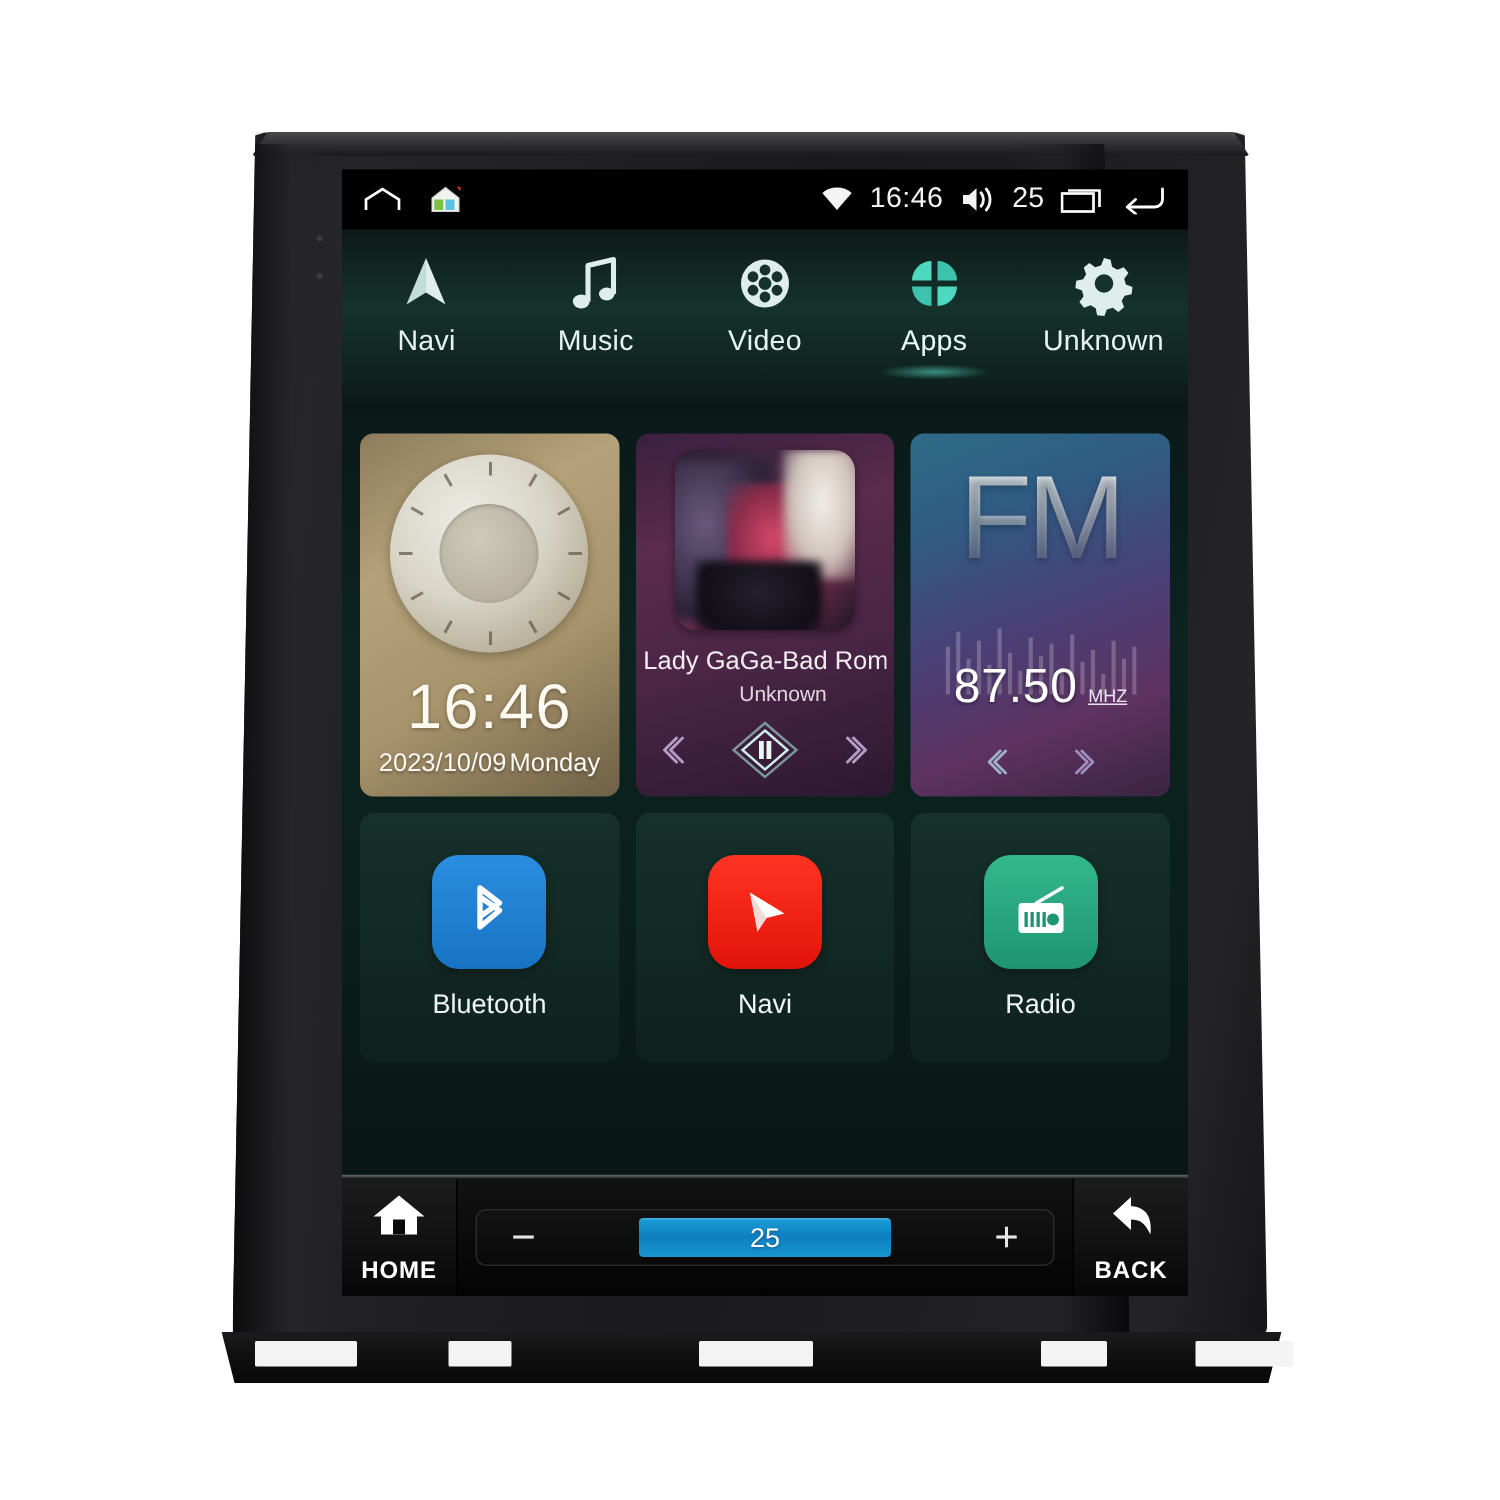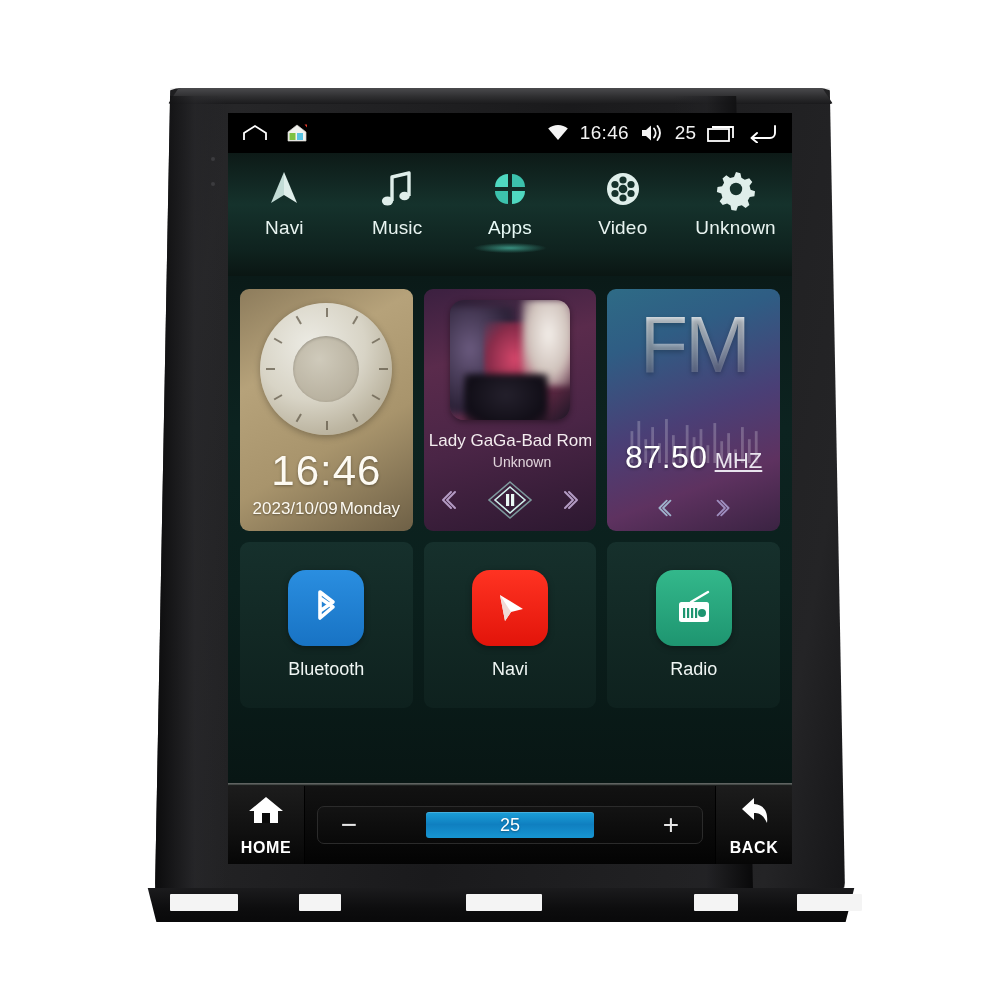--- a/index.html
+++ b/index.html
@@ -322,21 +322,21 @@
     justify-content: center;
     gap: 7px;
   }
   .fm-freq {
     font-size: 32px;
     color: #ffffff;
     letter-spacing: .5px;
     text-shadow: 0 1px 3px rgba(0,0,0,.4);
   }
   .fm-unit {
-    font-size: 22px;
+    font-size: 12px;
     color: #e9e4ee;
     text-decoration: underline;
   }
   .fm-controls {
     position: absolute;
     bottom: 12px; left: 0; right: 0;
     display: flex;
     justify-content: space-around;
     padding: 0 26px;
     box-sizing: border-box;
@@ -534,48 +534,48 @@
 
       <div class="navtab">
         <span class="nt-icon">
           <svg class="icon-svg" width="44" height="44" viewBox="0 0 44 44">
             <path d="M17 34 L17 10 L34 6 L34 29" fill="none" stroke="#dfeeea" stroke-width="3.4" stroke-linejoin="round"></path>
             <ellipse cx="12.5" cy="34" rx="5.6" ry="4.6" fill="#dfeeea"></ellipse>
             <ellipse cx="29.5" cy="29" rx="5.2" ry="4.3" fill="#dfeeea"></ellipse>
           </svg>
         </span>
         <span class="nt-label">Music</span>
-      </div>
-
-      <div class="navtab active">
-        <span class="nt-icon">
-          <svg class="icon-svg" width="44" height="44" viewBox="0 0 44 44">
-            <path d="M20 20 L20 7 A13 13 0 0 0 7 20 Z" fill="#4fd8c0"></path>
-            <path d="M24 20 L24 7 A13 13 0 0 1 37 20 Z" fill="#3cc2ad"></path>
-            <path d="M20 24 L20 37 A13 13 0 0 1 7 24 Z" fill="#3cc2ad"></path>
-            <path d="M24 24 L24 37 A13 13 0 0 0 37 24 Z" fill="#4fd8c0"></path>
-          </svg>
-        </span>
-        <span class="nt-label">Apps</span>
       </div>
 
       <div class="navtab">
         <span class="nt-icon">
           <svg class="icon-svg" width="44" height="44" viewBox="0 0 44 44">
             <circle cx="22" cy="22" r="16" fill="#dfeeea"></circle>
             <circle cx="22" cy="22" r="4.3" fill="#16322c"></circle>
             <circle cx="22" cy="13" r="3.6" fill="#16322c"></circle>
             <circle cx="22" cy="31" r="3.6" fill="#16322c"></circle>
             <circle cx="14" cy="17.5" r="3.6" fill="#16322c"></circle>
             <circle cx="30" cy="17.5" r="3.6" fill="#16322c"></circle>
             <circle cx="14" cy="26.5" r="3.6" fill="#16322c"></circle>
             <circle cx="30" cy="26.5" r="3.6" fill="#16322c"></circle>
           </svg>
         </span>
         <span class="nt-label">Video</span>
+      </div>
+
+      <div class="navtab active">
+        <span class="nt-icon">
+          <svg class="icon-svg" width="44" height="44" viewBox="0 0 44 44">
+            <path d="M20 20 L20 7 A13 13 0 0 0 7 20 Z" fill="#4fd8c0"></path>
+            <path d="M24 20 L24 7 A13 13 0 0 1 37 20 Z" fill="#3cc2ad"></path>
+            <path d="M20 24 L20 37 A13 13 0 0 1 7 24 Z" fill="#3cc2ad"></path>
+            <path d="M24 24 L24 37 A13 13 0 0 0 37 24 Z" fill="#4fd8c0"></path>
+          </svg>
+        </span>
+        <span class="nt-label">Apps</span>
       </div>
 
       <div class="navtab">
         <span class="nt-icon">
           <svg class="icon-svg" width="44" height="44" viewBox="0 0 44 44">
             <path d="M22 5 l4.4 1.2 1 4.6 3.4 2 4.4-1.6 3.1 3.8-2.8 3.8 1.1 3.9 4.4 1.6 -0.6 4.9 -4.6 0.9 -2 3.4 1.6 4.4 -3.8 3.1 -3.8-2.8 -3.9 1.1 -1.6 4.4 -4.9-0.6 -0.9-4.6 -3.4-2 -4.4 1.6 -3.1-3.8 2.8-3.8 -1.1-3.9 -4.4-1.6 0.6-4.9 4.6-0.9 2-3.4 -1.6-4.4 3.8-3.1 3.8 2.8 3.9-1.1z" fill="#dfeeea"></path>
             <circle cx="22" cy="22" r="6.2" fill="#16322c"></circle>
           </svg>
         </span>
         <span class="nt-label">Unknown</span>

